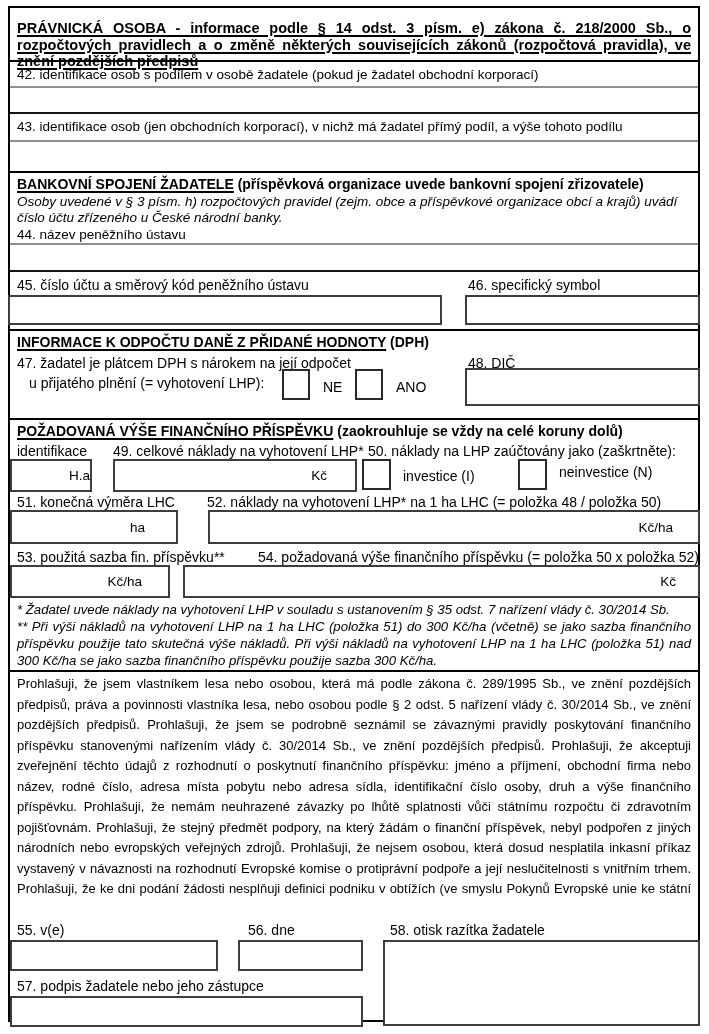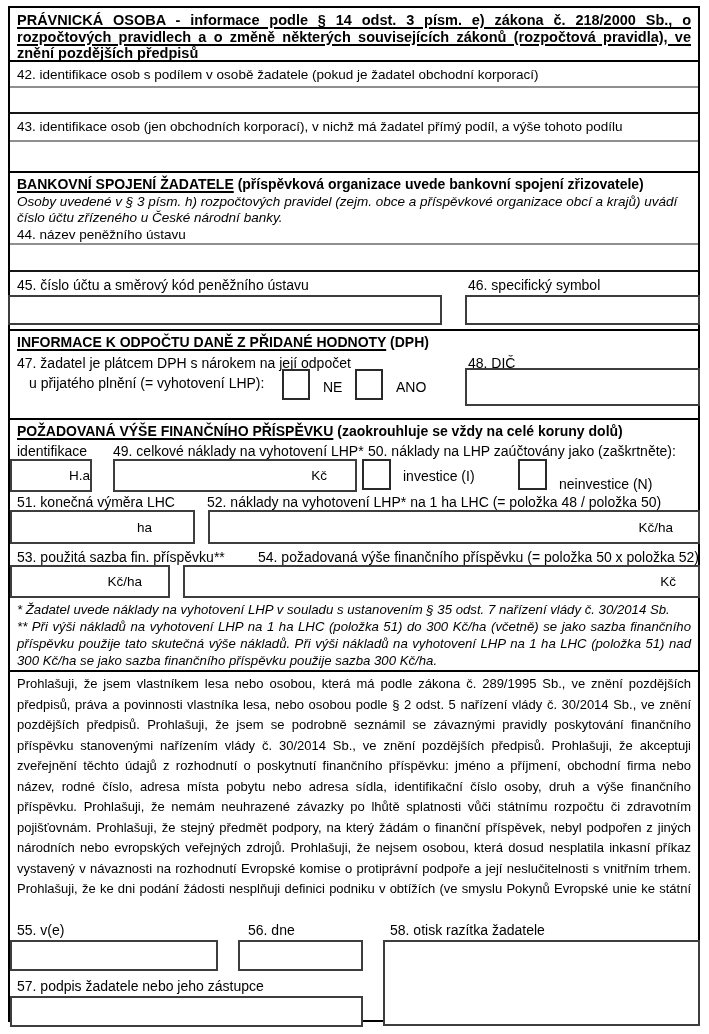--- a/index.html
+++ b/index.html
@@ -4,21 +4,21 @@
 <style>
   * { box-sizing: border-box; margin: 0; padding: 0; }
   html,body { width:709px; height:1034px; background:#fff; }
   body { position:relative; font-family:"Liberation Sans","DejaVu Sans",sans-serif; color:#000; }
 
   .form { position:absolute; left:8px; top:6px; width:692px; height:1016px;
           border:2.5px solid #000; background:#fff; }
 
   .u { text-decoration:underline; text-decoration-thickness:1.5px; text-underline-offset:2px; }
 
-  .title-block { height:54px; padding:4px 7px 0; border-bottom:2.5px solid #000;
+  .title-block { height:54px; padding:12px 7px 0; border-bottom:2.5px solid #000;
                  font-weight:bold; font-size:14.5px; line-height:16.5px; text-align:justify;
                  text-decoration:underline; text-decoration-thickness:1.5px; text-underline-offset:2px; }
 
   .lbl  { font-size:13.5px; padding:5px 7px 0; }
   .rule-gray { border-bottom:2px solid #8f8f8f; }
   .rule-dark { border-bottom:2px solid #161616; }
   .rule-sec  { border-bottom:2.5px solid #000; }
 
   .h26{height:26px} .h28{height:28px} .h31{height:31px}
   .h20{height:20px} .h27{height:27px} .h22{height:22px} .h37{height:37px}
@@ -98,25 +98,25 @@
 
     <div class="bx bx-center" style="left:0px; top:39px; width:82px; height:33px;">
         <span>H.a</span>
       </div>
     <div class="bx bx-end" style="left:103px; top:39px; width:244px; height:33px; padding-right:28px;">
         <span>Kč</span>
       </div>
     <div class="ck" style="left:352px; top:39px; width:29px; height:31px;"></div>
     <span class="abs" style="left:393px; top:48px;">investice (I)</span>
     <div class="ck" style="left:508px; top:39px; width:29px; height:31px;"></div>
-    <span class="abs" style="left:549px; top:56px;">neinvestice (N)</span>
+    <span class="abs" style="left:549px; top:44px;">neinvestice (N)</span>
 
     <span class="abs" style="left:7px; top:74px;">51. konečná výměra LHC</span>
     <span class="abs" style="left:197px; top:74px;">52. náklady na vyhotovení LHP* na 1 ha LHC (= položka 48 / položka 50)</span>
-    <div class="bx bx-end" style="left:0px; top:90px; width:185px; height:34px; padding-right:41px;">
+    <div class="bx bx-end" style="left:0px; top:90px; width:168px; height:34px; padding-right:31px;">
         <span>ha</span>
       </div>
     <div class="bx bx-end" style="left:198px; top:90px; right:-2px; height:34px; padding-right:25px;">
         <span>Kč/ha</span>
       </div>
 
     <span class="abs" style="left:7px; top:129px;">53. použitá sazba fin. příspěvku**</span>
     <span class="abs" style="left:248px; top:129px;">54. požadovaná výše finančního příspěvku (= položka 50 x položka 52)</span>
     <div class="bx bx-end" style="left:0px; top:145px; width:160px; height:33px; padding-right:26px;">
         <span>Kč/ha</span>

